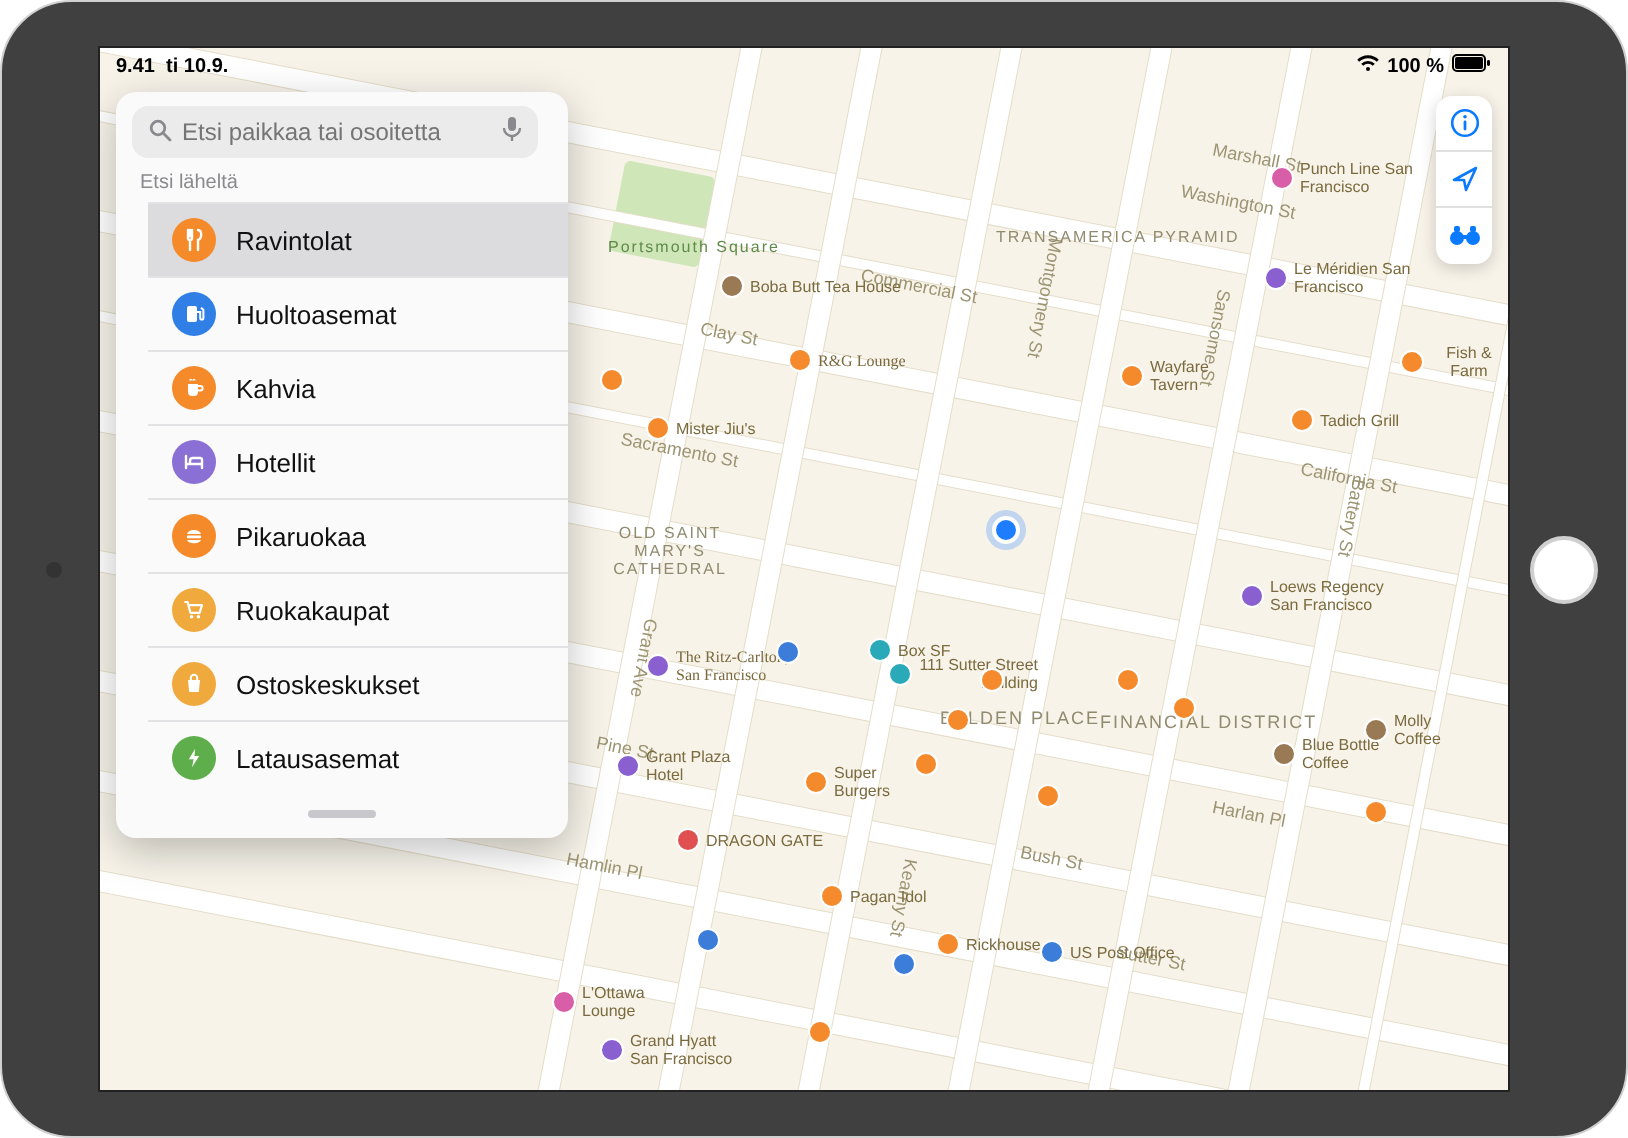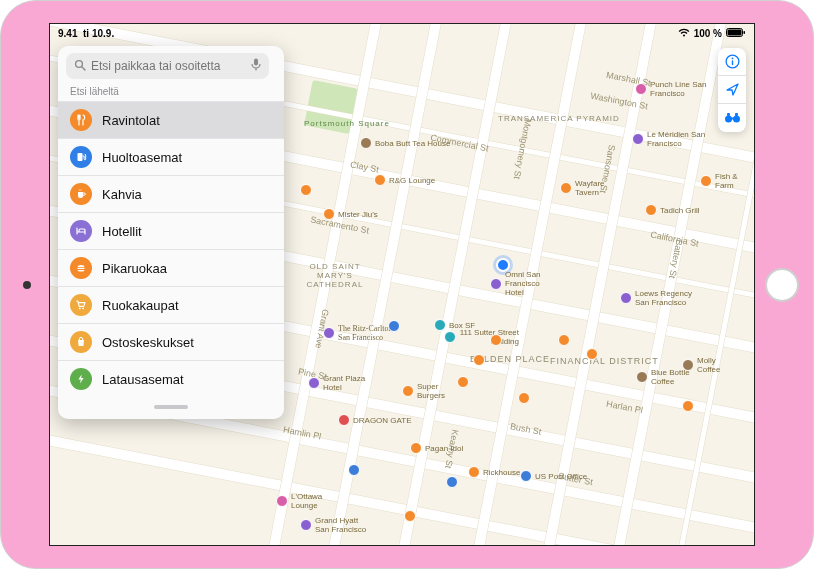--- a/index.html
+++ b/index.html
@@ -6,21 +6,21 @@
   body {
     font-family: -apple-system, BlinkMacSystemFont, "Helvetica Neue", sans-serif;
     background: #fff;
     display: flex;
     align-items: center;
     justify-content: center;
     height: 100vh;
   }
   .device {
     width: 814px; height: 569px;
-    background: #f9a8d4;
+    background: #404040;
     border-radius: 36px;
     position: relative;
     border: 1px solid #d0d0d0;
     overflow: hidden;
     display: flex;
     align-items: center;
   }
   .camera {
     position: absolute; left: 22px; top: 50%; transform: translateY(-50%);
     width: 8px; height: 8px; border-radius: 50%;
@@ -116,21 +116,21 @@
   .search-glyph { color: #8a8a8e; font-size: 12px; }
   .search-input {
     flex: 1; border: none; background: transparent; outline: none;
     font-size: 12px; color: #8a8a8e;
   }
   .mic-glyph { color: #8a8a8e; font-size: 12px; }
   .cancel-link { color: #0a7aff; font-size: 13px; }
   .section-title {
     font-size: 10px; color: #8a8a8e; padding: 2px 12px 4px;
   }
-  .cat-list { list-style: none; }
+  .cat-list { list-style: none; padding-left: 16px; }
   .cat-item {
     display: flex; align-items: center; gap: 10px;
     padding: 7px 12px;
     border-top: 0.5px solid #e3e3e5;
     font-size: 13px; color: #111;
   }
   .cat-item:first-child { background: #dcdcde; }
   .cat-icon {
     width: 22px; height: 22px; border-radius: 50%;
     display: flex; align-items: center; justify-content: center;
@@ -239,35 +239,31 @@
       <div class="street-label" style="left:380px;top:114px;">Commercial St</div>
       <div class="street-label" style="left:556px;top:378px;">Harlan Pl</div>
       <div class="street-label" style="left:233px;top:404px;">Hamlin Pl</div>
 
       <div class="user-loc" style="left:446px;top:234px;"></div>
 
       <div class="poi brown" style="left:310px;top:113px;">
           <div class="poi-dot"></div>
           <div class="poi-label">Boba Butt Tea House</div>
         </div>
-      <div class="poi orange" style="left:324px;top:150px;">
+      <div class="poi orange" style="left:344px;top:150px;font-family:Liberation Serif, serif;">
           <div class="poi-dot"></div>
           <div class="poi-label">R&amp;G Lounge</div>
         </div>
       <div class="poi orange" style="left:273px;top:184px;">
           <div class="poi-dot"></div>
           <div class="poi-label">Mister Jiu's</div>
         </div>
       <div class="poi orange" style="left:250px;top:160px;">
           <div class="poi-dot"></div>
         </div>
-      <div class="poi purple" style="left:440px;top:246px;">
-          <div class="poi-dot"></div>
-          <div class="poi-label" style="max-width:54px;white-space:normal;">Omni San Francisco Hotel</div>
-        </div>
       <div class="poi purple" style="left:570px;top:265px;">
           <div class="poi-dot"></div>
           <div class="poi-label" style="max-width:60px;white-space:normal;">Loews Regency San Francisco</div>
         </div>
       <div class="poi purple" style="left:273px;top:300px;font-family:Liberation Serif, serif;">
           <div class="poi-dot"></div>
           <div class="poi-label" style="max-width:58px;white-space:normal;">The Ritz-Carlton, San Francisco</div>
         </div>
       <div class="poi purple" style="left:258px;top:350px;">
           <div class="poi-dot"></div>
@@ -328,21 +324,21 @@
       <div class="poi orange" style="left:352px;top:358px;">
           <div class="poi-dot"></div>
           <div class="poi-label" style="max-width:40px;white-space:normal;">Super Burgers</div>
         </div>
       <div class="poi teal" style="left:394px;top:304px;text-align:right;">
           <div class="poi-dot"></div>
           <div class="poi-label" style="max-width:60px;white-space:normal;">111 Sutter Street Building</div>
         </div>
       <div class="poi orange" style="left:650px;top:148px;">
           <div class="poi-dot"></div>
-          <div class="poi-label" style="max-width:40px;white-space:normal;">Fish &amp; Farm</div>
+          <div class="poi-label" style="max-width:40px;white-space:normal;text-align:center;">Fish &amp; Farm</div>
         </div>
 
       <div class="poi orange" style="left:508px;top:310px;">
           <div class="poi-dot"></div>
         </div>
       <div class="poi orange" style="left:536px;top:324px;">
           <div class="poi-dot"></div>
         </div>
       <div class="poi orange" style="left:423px;top:330px;">
           <div class="poi-dot"></div>

